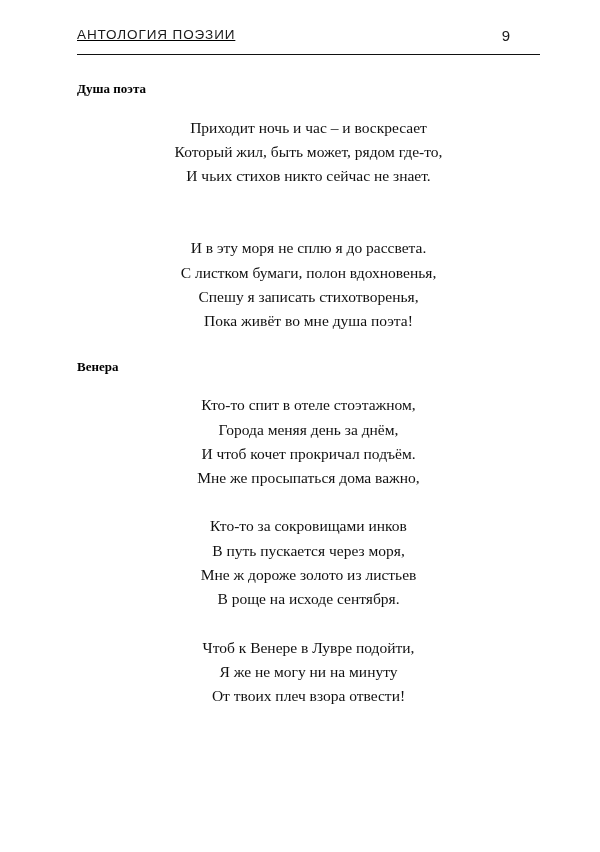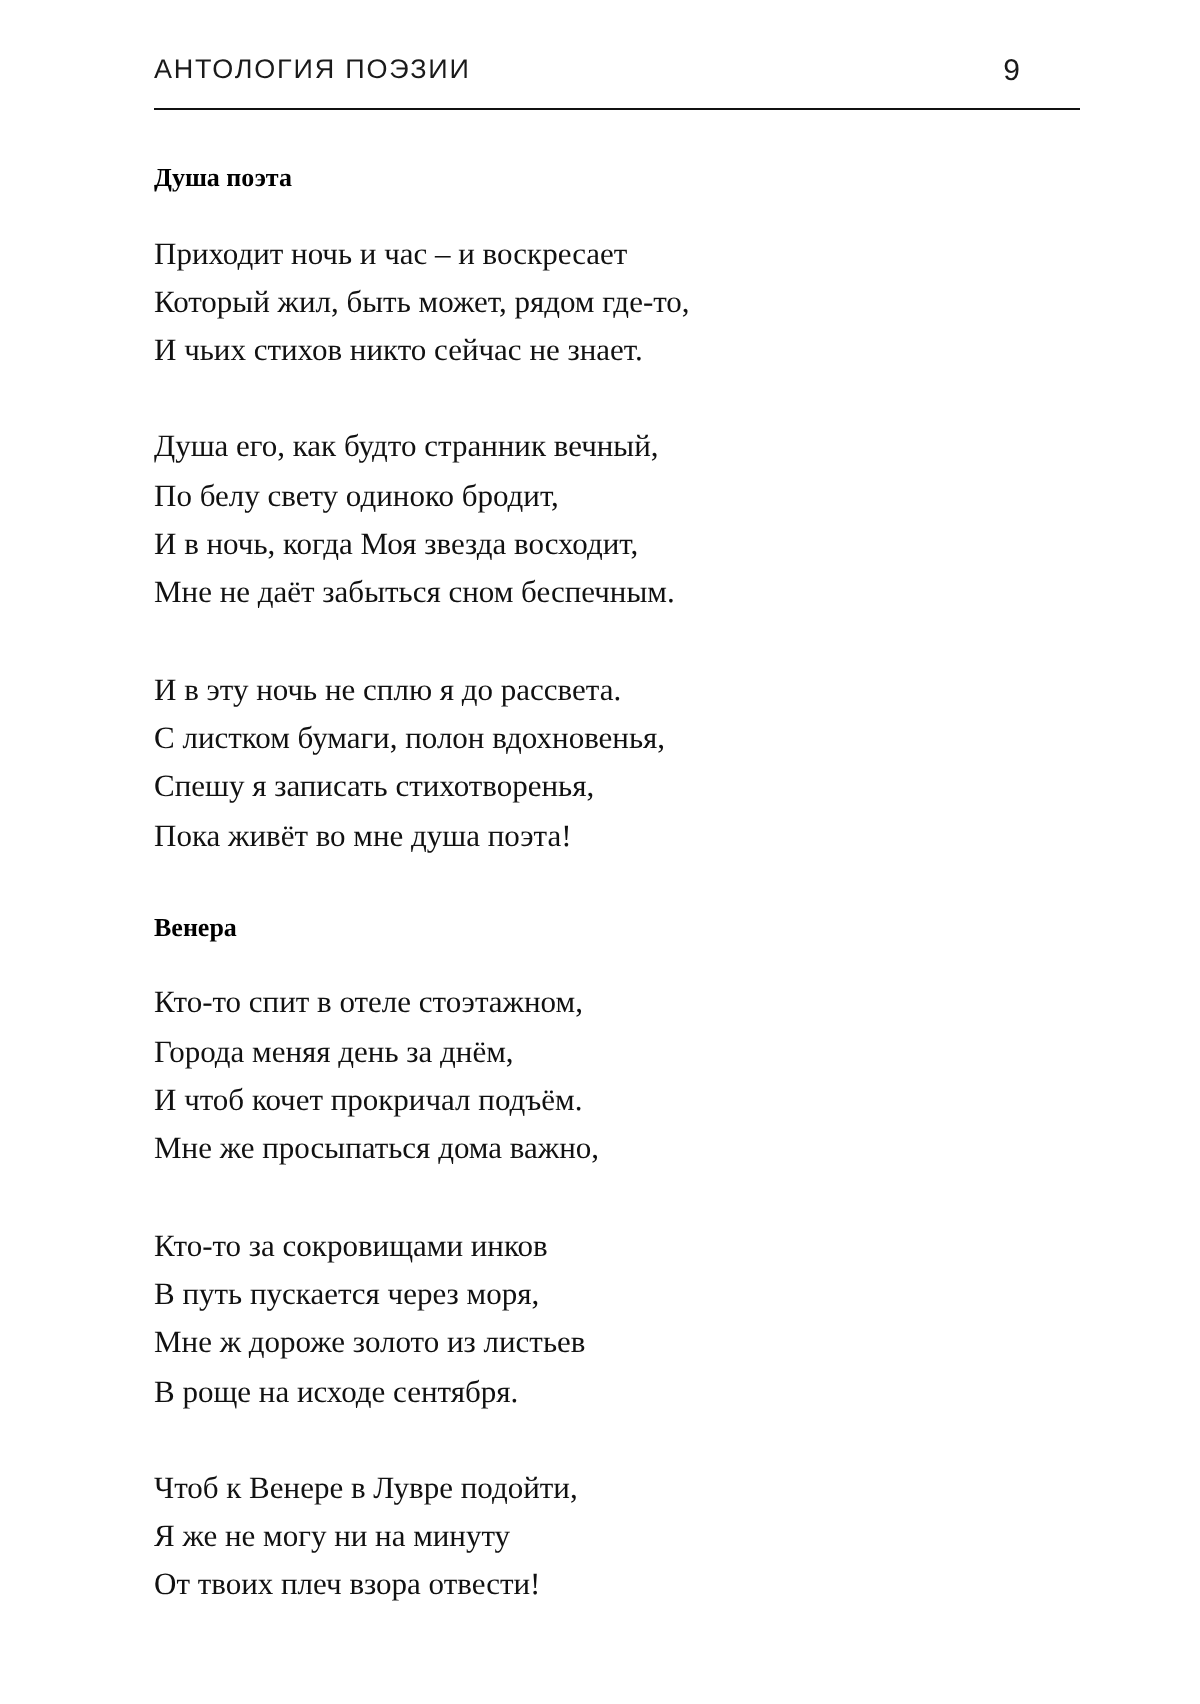--- a/index.html
+++ b/index.html
@@ -21,20 +21,21 @@
     left: 77px;
     top: 0;
     width: 463px;
   }
   
   .runhead {
     position: relative;
     height: 46px;
     padding-top: 28px;
     box-sizing: border-box;
+    text-decoration: underline;
   }
   .runhead-title {
     font-family: "Liberation Sans", sans-serif;
     font-size: 13.5px;
     font-weight: 400;
     letter-spacing: 0.9px;
     color: #1a1a1a;
     line-height: 1;
     white-space: nowrap;
   }
@@ -71,20 +72,21 @@
     font-family: "Liberation Serif", "DejaVu Serif", serif;
     font-size: 15.5px;
     font-weight: 400;
     color: #111111;
     line-height: 24.3px;
     margin: 0;
   }
   .stanza-line {
     display: block;
     white-space: pre;
+    text-align: center;
   }
   .gap-title-to-stanza { height: 19px; }
   .gap-stanza { height: 24px; }
   .gap-poem { height: 25px; }
 </style>
 </head>
 <body>
 
 <div class="page">
   <div class="content">
@@ -99,29 +101,23 @@
     <div id="poems-root">
         <div class="poem">
           <div class="poem-title">Душа поэта</div>
           <div class="gap-title-to-stanza"></div>
           <p class="stanza">
             <span class="stanza-line">Приходит ночь и час – и воскресает</span>
             <span class="stanza-line">Который жил, быть может, рядом где-то,</span>
             <span class="stanza-line">И чьих стихов никто сейчас не знает.</span>
           </p>
           <div class="gap-stanza"></div>
-          <p class="stanza">
-            <span class="stanza-line">Душа его, как будто странник вечный,</span>
-            <span class="stanza-line">По белу свету одиноко бродит,</span>
-            <span class="stanza-line">И в ночь, когда Моя звезда восходит,</span>
-            <span class="stanza-line">Мне не даёт забыться сном беспечным.</span>
-          </p>
           <div class="gap-stanza"></div>
           <p class="stanza">
-            <span class="stanza-line">И в эту ночь не сплю я до рассвета.</span>
+            <span class="stanza-line">И в эту моря не сплю я до рассвета.</span>
             <span class="stanza-line">С листком бумаги, полон вдохновенья,</span>
             <span class="stanza-line">Спешу я записать стихотворенья,</span>
             <span class="stanza-line">Пока живёт во мне душа поэта!</span>
           </p>
         </div>
         <div class="gap-poem"></div>
         <div class="poem">
           <div class="poem-title">Венера</div>
           <div class="gap-title-to-stanza"></div>
           <p class="stanza">

